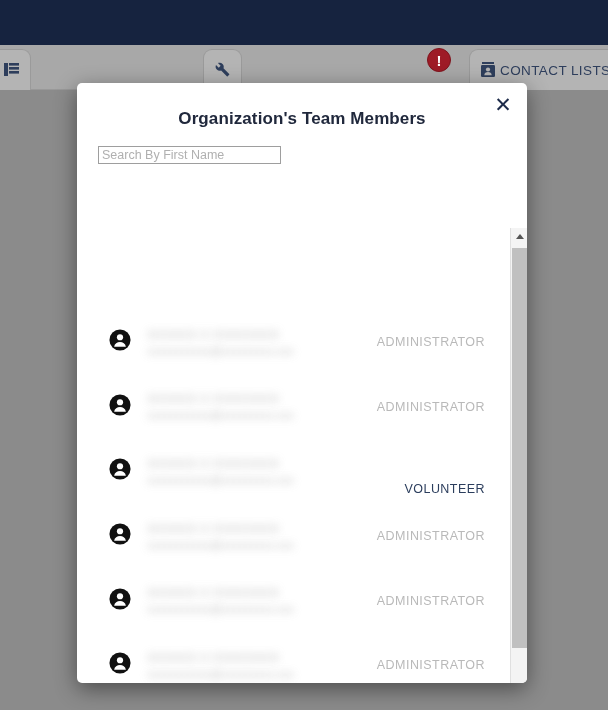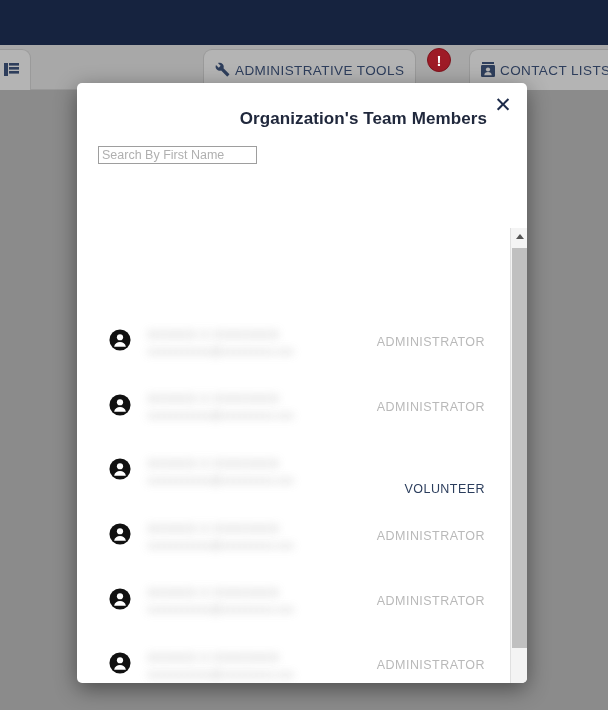--- a/index.html
+++ b/index.html
@@ -62,21 +62,21 @@
   }
   #close-btn {
     position:absolute; right:11px; top:8px;
     width:26px; height:26px;
     display:flex; align-items:center; justify-content:center;
     background:none; border:none; cursor:pointer;
     color:#1d2b4a; font-size:21px; line-height:1;
     font-family:"Liberation Sans", sans-serif;
   }
   #modal-title {
-    text-align:right;
+    text-align:center;
     font-size:17px; font-weight:bold; color:#20283c;
     padding:26px 40px 0;
     letter-spacing:.1px;
   }
 
   #tabs {
     position:relative;
     margin:20px 21px 0 21px;
     display:flex;
     border-bottom:1px solid #e3e3e3;
@@ -97,21 +97,21 @@
     width:17px; height:17px; border-radius:50%;
     font-size:10.5px; color:#fff;
     margin-left:1px; margin-top:-5px;
     flex:0 0 auto;
   }
   .badge-grey { background:#7b8aa0; }
   .badge-red  { background:#c4687a; }
 
   #search-wrap { padding:16px 21px 0; }
   #search-input {
-    width:159px; height:18px;
+    width:183px; height:18px;
     border:1px solid #9e9e9e;
     font-size:12.5px; color:#333;
     padding:1px 3px;
     font-family:"Liberation Sans", sans-serif;
     background:#fff;
   }
   #search-input::placeholder { color:#b0b0b0; }
 
   
   #list-viewport {
@@ -189,21 +189,20 @@
         </svg>
       </span>
     </div>
 
     <div class="nav-tab" id="nav-tab-1">
       <span class="nav-ico">
         <svg width="15" height="15" viewBox="0 0 24 24">
           <path fill="#2e3e5c" d="M22.7 19l-9.1-9.1c.9-2.3.4-5-1.5-6.9-2-2-5-2.4-7.4-1.3L9 6 6 9 1.6 4.7C.4 7.1.9 10.1 2.9 12.1c1.9 1.9 4.6 2.4 6.9 1.5l9.1 9.1c.4.4 1 .4 1.4 0l2.3-2.3c.5-.4.5-1.1.1-1.4z"></path>
         </svg>
       </span>
-      <span>ADMINISTRATIVE TOOLS</span>
     </div>
 
     <div class="nav-tab" id="nav-tab-2">
       <span class="nav-ico">
         <svg width="14" height="15" viewBox="0 0 14 15">
           <rect x="1" y="0" width="12" height="2" fill="#2e3e5c"></rect>
           <rect x="0" y="3" width="14" height="12" rx="1.2" fill="#2e3e5c"></rect>
           <circle cx="7" cy="7.5" r="2.1" fill="#b4b4b4"></circle>
           <path d="M3.3 13.2c0-2 1.7-3.1 3.7-3.1s3.7 1.1 3.7 3.1z" fill="#b4b4b4"></path>
         </svg>

